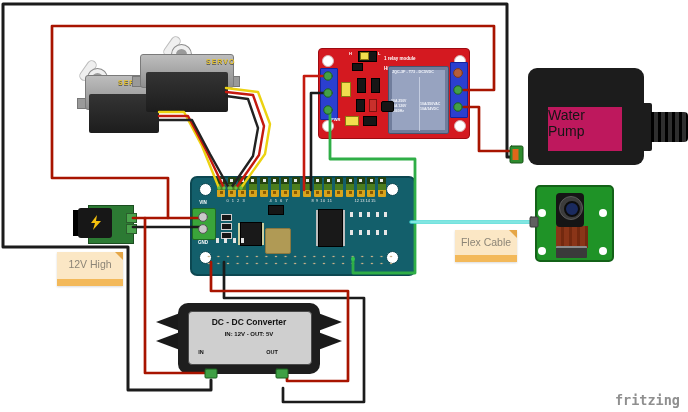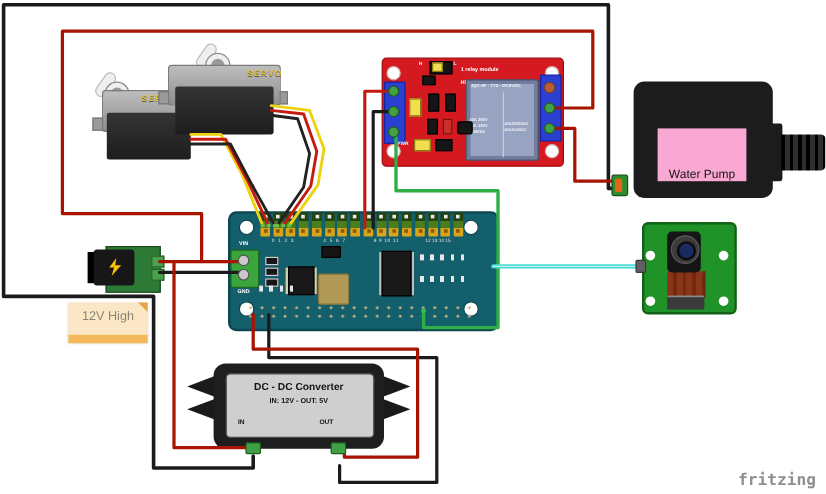--- a/index.html
+++ b/index.html
@@ -31,21 +31,21 @@
   .pincol::after{content:"";position:absolute;left:2.5px;bottom:3px;width:3px;height:3px;background:#8a5a00;}
   .cluster{position:absolute;display:flex;gap:2.5px;}
   .chlbl{position:absolute;width:76px;text-align:center;color:#e8e8e8;font-size:8px;transform:scale(.5);transform-origin:0 0;letter-spacing:2px;}
   .botpins{background-image:radial-gradient(#c9b089 1.1px,transparent 1.5px);background-size:9.6px 7px;}
   .wsqrow{background:repeating-linear-gradient(90deg,#e6e6e6 0 3px,transparent 3px 8.5px);}
   .ic{background:#191919;border:1px solid #000;}
   .goldpad{background:#b09a55;border:1px solid #8a7840;border-radius:2px;}
   .termblock{background:#3aa53a;border:1px solid #1f6a22;border-radius:2px;}
   
   .pump-body{background:#1c1c1c;border-radius:9px;}
-  .pump-label{background:#f9a8d4;color:#151515;font-size:10px;display:flex;align-items:flex-end;justify-content:center;}
+  .pump-label{background:#be185d;color:#151515;font-size:14px;display:flex;align-items:flex-start;justify-content:center;}
   .nozzle{background:repeating-linear-gradient(90deg,#000 0 3px,#2f2f2f 3px 7px);border-radius:0 4px 4px 0;}
   .conv-body{background:#1e1e1e;border-radius:10px;}
   .conv-label{background:#cfcfcf;border:1px solid #4a4a4a;border-radius:4px;}
   .fin{width:0;height:0;position:absolute;}
   .cam-pcb{background:#1f9327;border:2px solid #136218;border-radius:5px;}
   .cam-hole{background:#fff;border-radius:50%;}
   .jack-pcb{background:#2c7a33;border:1px solid #1b4d20;}
   .jack-barrel{background:#171717;border-radius:3px;}
   .jack-pin{background:#49a24b;border:1px solid #2b5e2d;}
   
@@ -274,16 +274,21 @@
     <circle cx="231" cy="188" r="1.7" fill="#6abf45"></circle>
     <circle cx="236" cy="188" r="1.7" fill="#6abf45"></circle>
     <circle cx="241" cy="188" r="1.7" fill="#6abf45"></circle>
   </svg>
 
   <div class="comp note z6" style="left:57px;top:252px;width:66px;height:34px;">
     <div class="note-fold"></div>
     <div class="note-text">12V High</div>
     <div class="note-bar"></div>
   </div>
+  <div class="comp note z6" style="left:455px;top:230px;width:62px;height:32px;">
+    <div class="note-fold"></div>
+    <div class="note-text">Flex Cable</div>
+    <div class="note-bar"></div>
+  </div>
 
   <div class="abs watermark" style="right:8px;bottom:4px;">fritzing</div>
 
 </div>
 
 </body></html>

